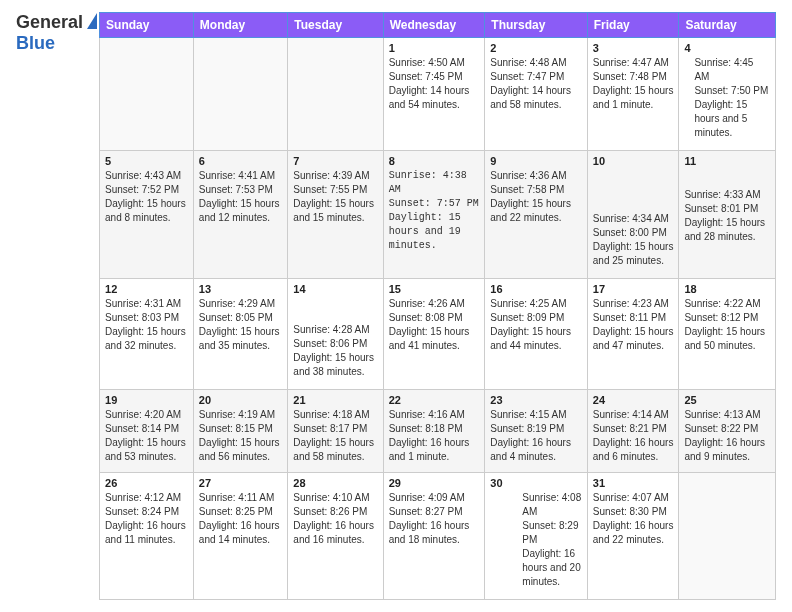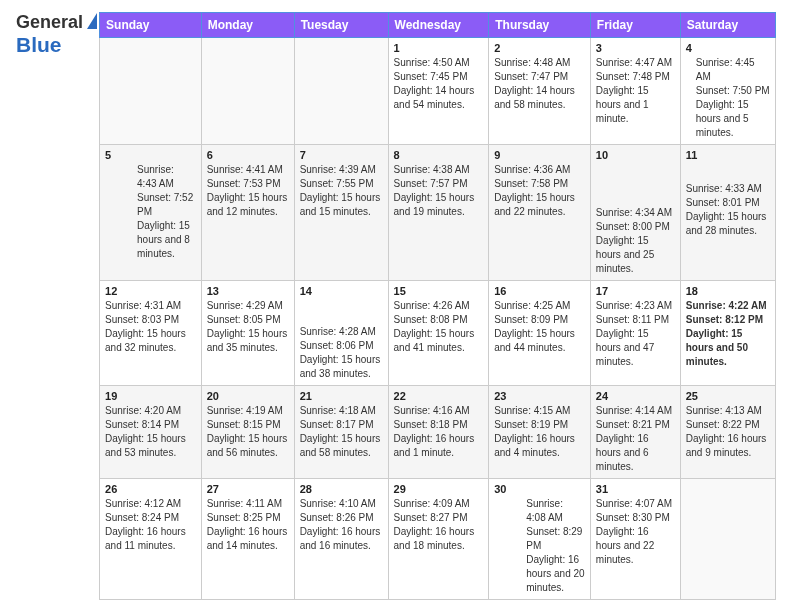--- a/index.html
+++ b/index.html
@@ -32,21 +32,21 @@
       display: flex;
       align-items: center;
       gap: 2px;
     }
     .logo-general {
       font-size: 18px;
       font-weight: bold;
       color: #333;
     }
     .logo-blue {
-      font-size: 21px;
+      font-size: 18px;
       font-weight: bold;
       color: #2a6abf;
     }
     .logo-triangle {
       width: 0;
       height: 0;
       border-left: 10px solid transparent;
       border-right: 0px solid transparent;
       border-bottom: 16px solid #2a6abf;
       margin-left: 2px;
@@ -159,39 +159,39 @@
           <td>
             <div class="day-num">4</div>
             <div class="day-info" style="white-space: pre-line; margin-left: 10px;">Sunrise: 4:45 AM
 Sunset: 7:50 PM
 Daylight: 15 hours and 5 minutes.</div>
           </td>
         </tr>
         <tr>
           <td>
             <div class="day-num">5</div>
-            <div class="day-info" style="white-space: pre-line; margin-left: 32px;">Sunrise: 4:43 AM
+            <div class="day-info" style="white-space: pre-line;">Sunrise: 4:43 AM
 Sunset: 7:52 PM
 Daylight: 15 hours and 8 minutes.</div>
           </td>
           <td>
             <div class="day-num">6</div>
             <div class="day-info" style="white-space: pre-line;">Sunrise: 4:41 AM
 Sunset: 7:53 PM
 Daylight: 15 hours and 12 minutes.</div>
           </td>
           <td>
             <div class="day-num">7</div>
             <div class="day-info" style="white-space: pre-line;">Sunrise: 4:39 AM
 Sunset: 7:55 PM
 Daylight: 15 hours and 15 minutes.</div>
           </td>
           <td>
             <div class="day-num">8</div>
-            <div class="day-info" style="white-space: pre-line;">Sunrise: 4:38 AM
+            <div class="day-info" style="white-space: pre-line; font-family: Liberation Mono, monospace;">Sunrise: 4:38 AM
 Sunset: 7:57 PM
 Daylight: 15 hours and 19 minutes.</div>
           </td>
           <td>
             <div class="day-num">9</div>
             <div class="day-info" style="white-space: pre-line;">Sunrise: 4:36 AM
 Sunset: 7:58 PM
 Daylight: 15 hours and 22 minutes.</div>
           </td>
           <td>
@@ -239,21 +239,21 @@
 Daylight: 15 hours and 44 minutes.</div>
           </td>
           <td>
             <div class="day-num">17</div>
             <div class="day-info" style="white-space: pre-line;">Sunrise: 4:23 AM
 Sunset: 8:11 PM
 Daylight: 15 hours and 47 minutes.</div>
           </td>
           <td>
             <div class="day-num">18</div>
-            <div class="day-info" style="white-space: pre-line; font-weight: bold;">Sunrise: 4:22 AM
+            <div class="day-info" style="white-space: pre-line;">Sunrise: 4:22 AM
 Sunset: 8:12 PM
 Daylight: 15 hours and 50 minutes.</div>
           </td>
         </tr>
         <tr>
           <td>
             <div class="day-num">19</div>
             <div class="day-info" style="white-space: pre-line;">Sunrise: 4:20 AM
 Sunset: 8:14 PM
 Daylight: 15 hours and 53 minutes.</div>

